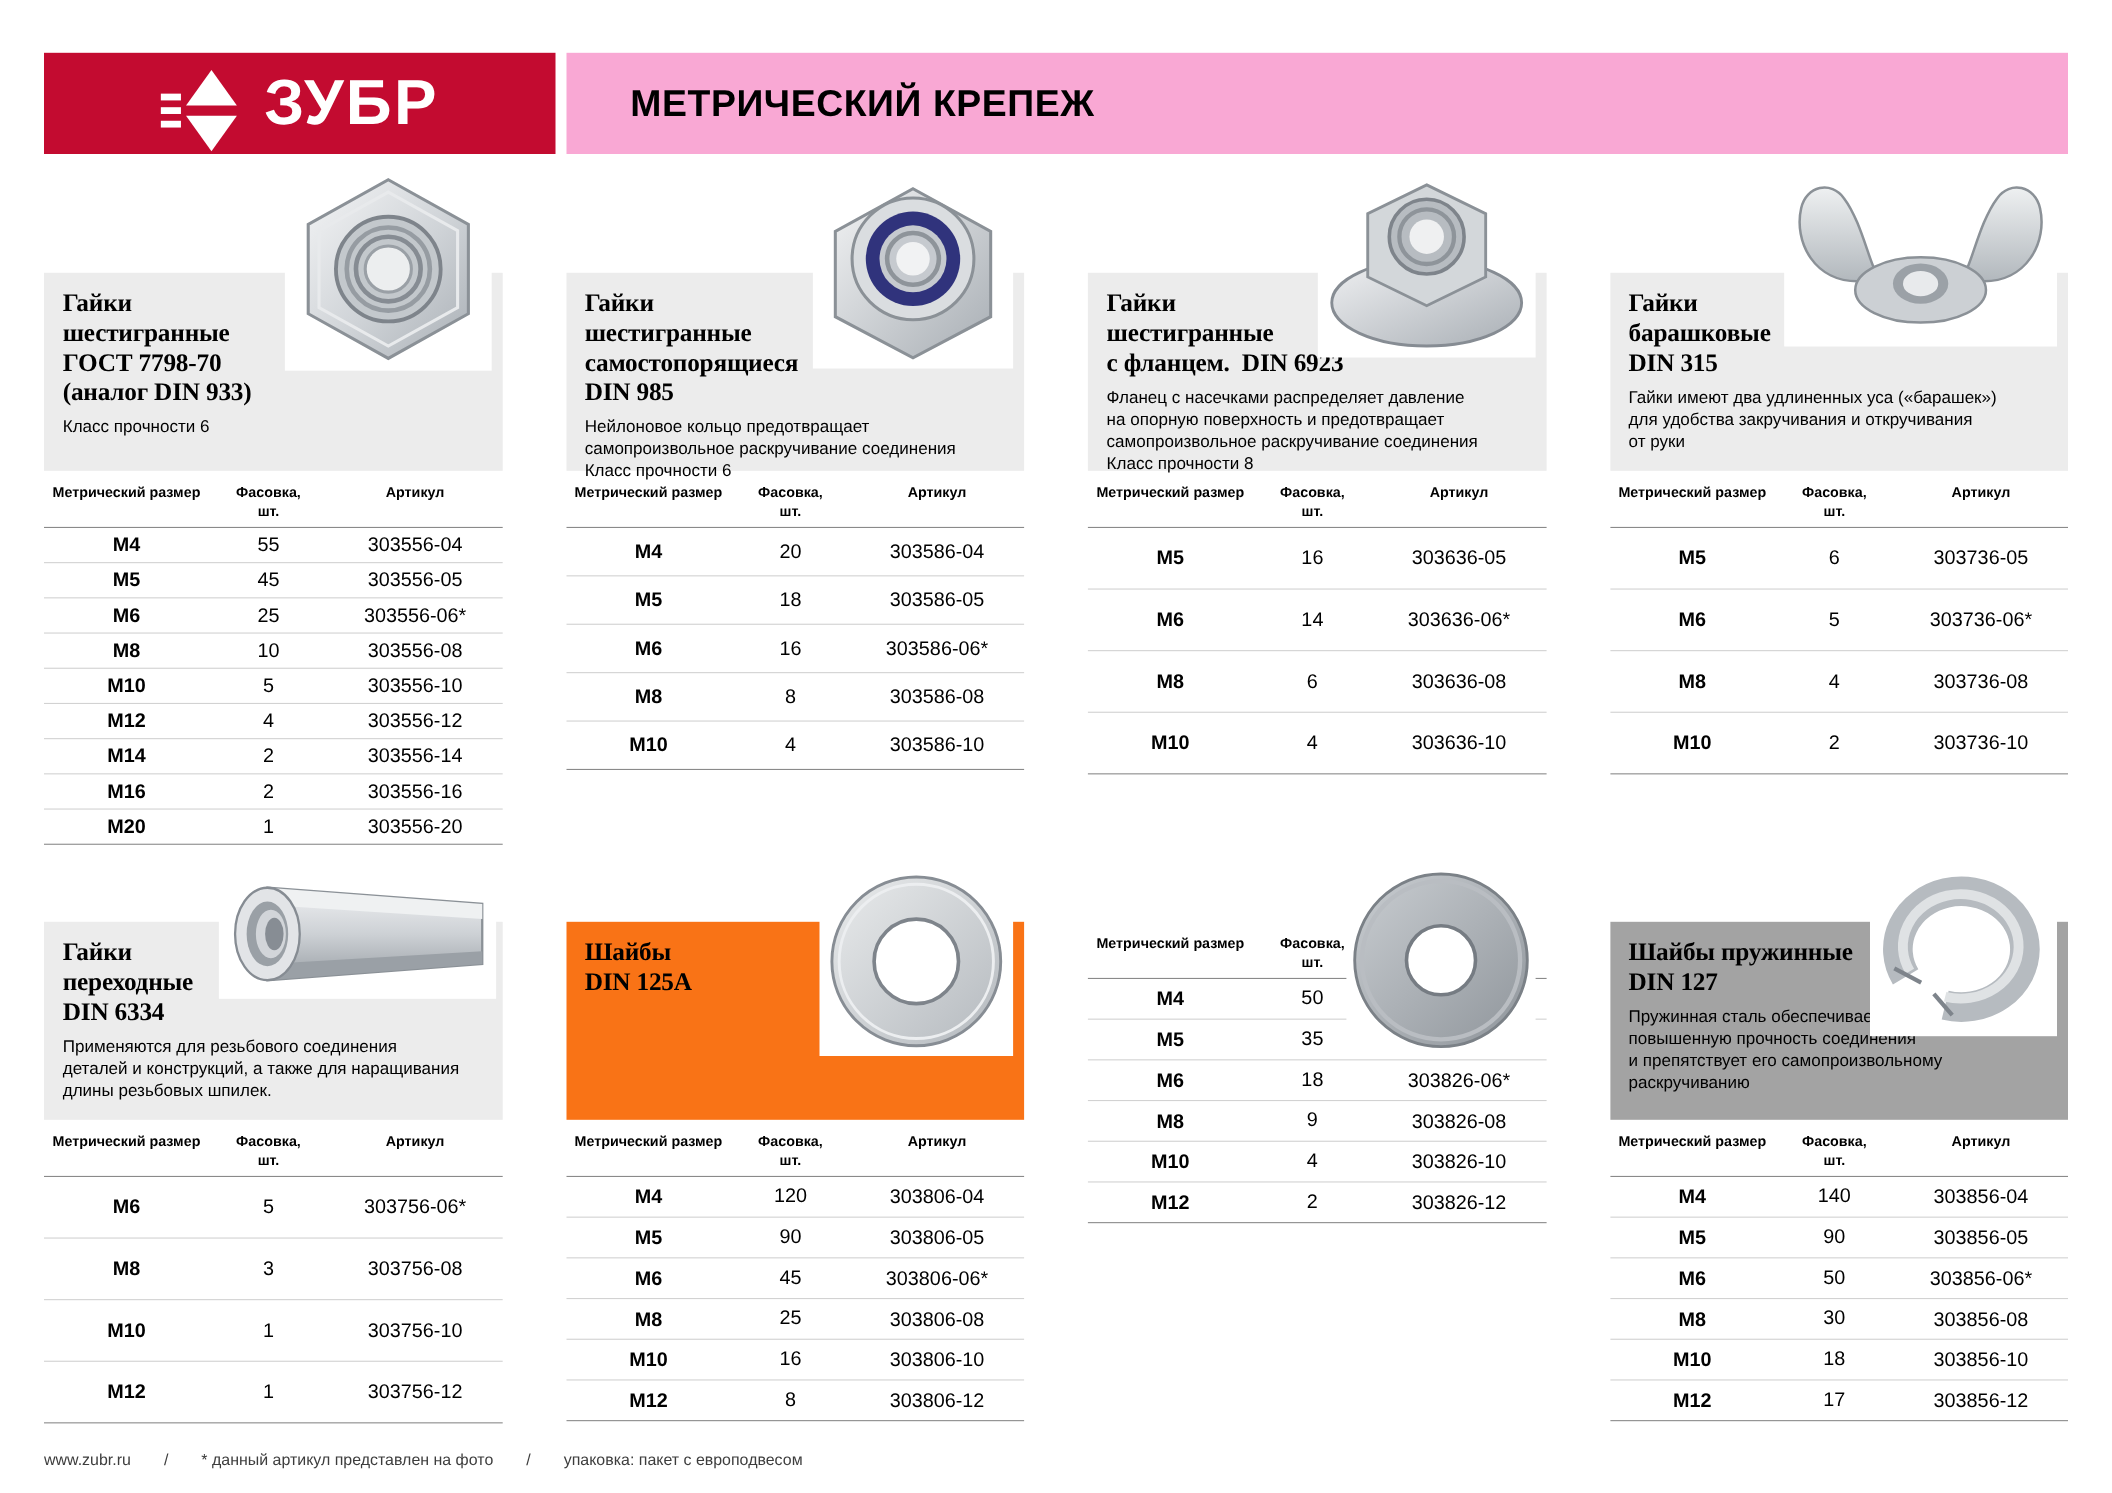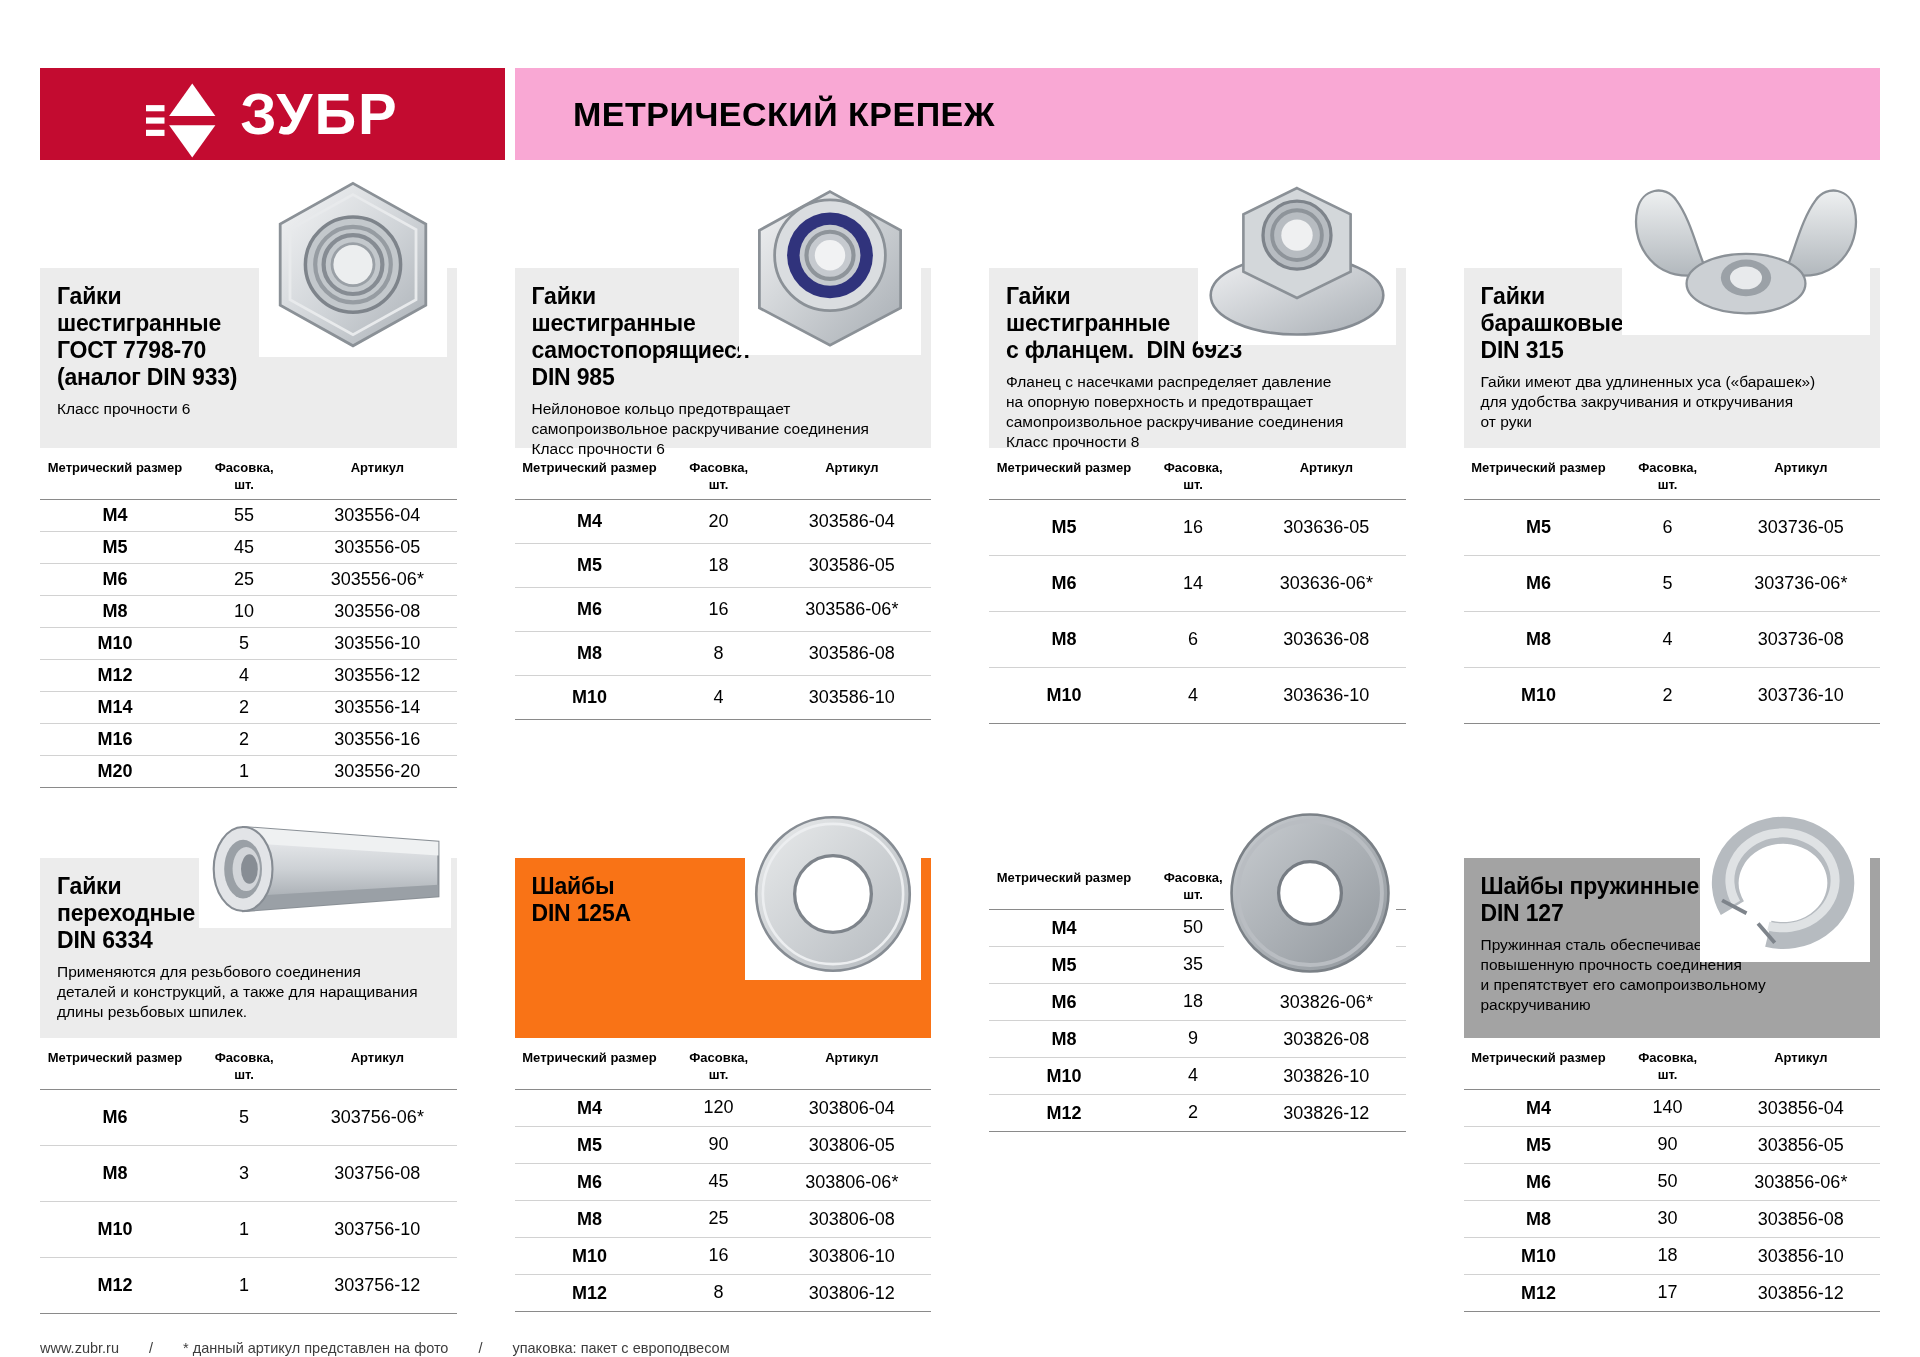--- a/index.html
+++ b/index.html
@@ -1,18 +1,18 @@
 <!DOCTYPE html>
 <html><head>
 <meta charset="utf-8">
 <style>
   * { box-sizing: border-box; margin: 0; padding: 0; }
   html, body { width: 1920px; height: 1357px; background: #ffffff;
     font-family: "Liberation Sans", "DejaVu Sans", sans-serif; color: #000; overflow: hidden; }
-  .page { width: 1920px; height: 1357px; padding-top: 68px; position: relative; }
+  .page { width: 1920px; height: 1357px; padding-top: 48px; position: relative; }
 
   
   .topbar { display: flex; height: 92px; margin: 0 40px; }
   .brand-box { width: 465px; height: 100%; display: flex; align-items: center;
     justify-content: center; gap: 20px; background: #c30b30; }
   .brand-mark { width: 74px; height: 64px; display: inline-block; }
   .brand-text { color: #fff; font-size: 58px; font-weight: bold; letter-spacing: 2px; line-height: 1; }
   .title-box { flex: 1; margin-left: 10px; background: #f0d500; display: flex; align-items: center;
     padding-left: 58px; }
   .title-box span { font-size: 34px; font-weight: bold; letter-spacing: 0.5px; }
@@ -33,21 +33,21 @@
   .photo-wing-nut       { width: 248px; height: 160px; }
   .photo-coupling-nut   { width: 252px; height: 120px; right: 6px; }
   .photo-flat-washer    { width: 176px; height: 172px; }
   .photo-fender-washer  { width: 172px; height: 170px; }
   .photo-spring-washer  { width: 170px; height: 154px; }
 
   .panel { position: relative; z-index: 1; background: #ececec; height: 180px;
     padding: 15px 160px 0 17px; }
   .card .panel { padding-right: 14px; }
   .title { font-size: 23px; font-weight: bold; line-height: 1.17; letter-spacing: -0.2px;
-    white-space: pre-line; position: relative; z-index: 1; max-width: 100%; }
+    white-space: pre-line; position: relative; z-index: 1; max-width: 100%; font-family: Liberation Serif, serif; }
   .desc { margin-top: 8px; font-size: 15.5px; line-height: 1.3; white-space: pre-line; }
 
   
   .table { margin-top: 12px; }
   .thead { display: flex; align-items: flex-start; border-bottom: 1px solid #8a8a8a;
     padding-bottom: 5px; font-size: 13px; font-weight: bold; min-height: 40px; }
   .c { display: block; }
   .c.size { width: 36%; text-align: center; }
   .c.pack { width: 26%; text-align: center; line-height: 1.3; }
   .c.pack span { display: block; }

